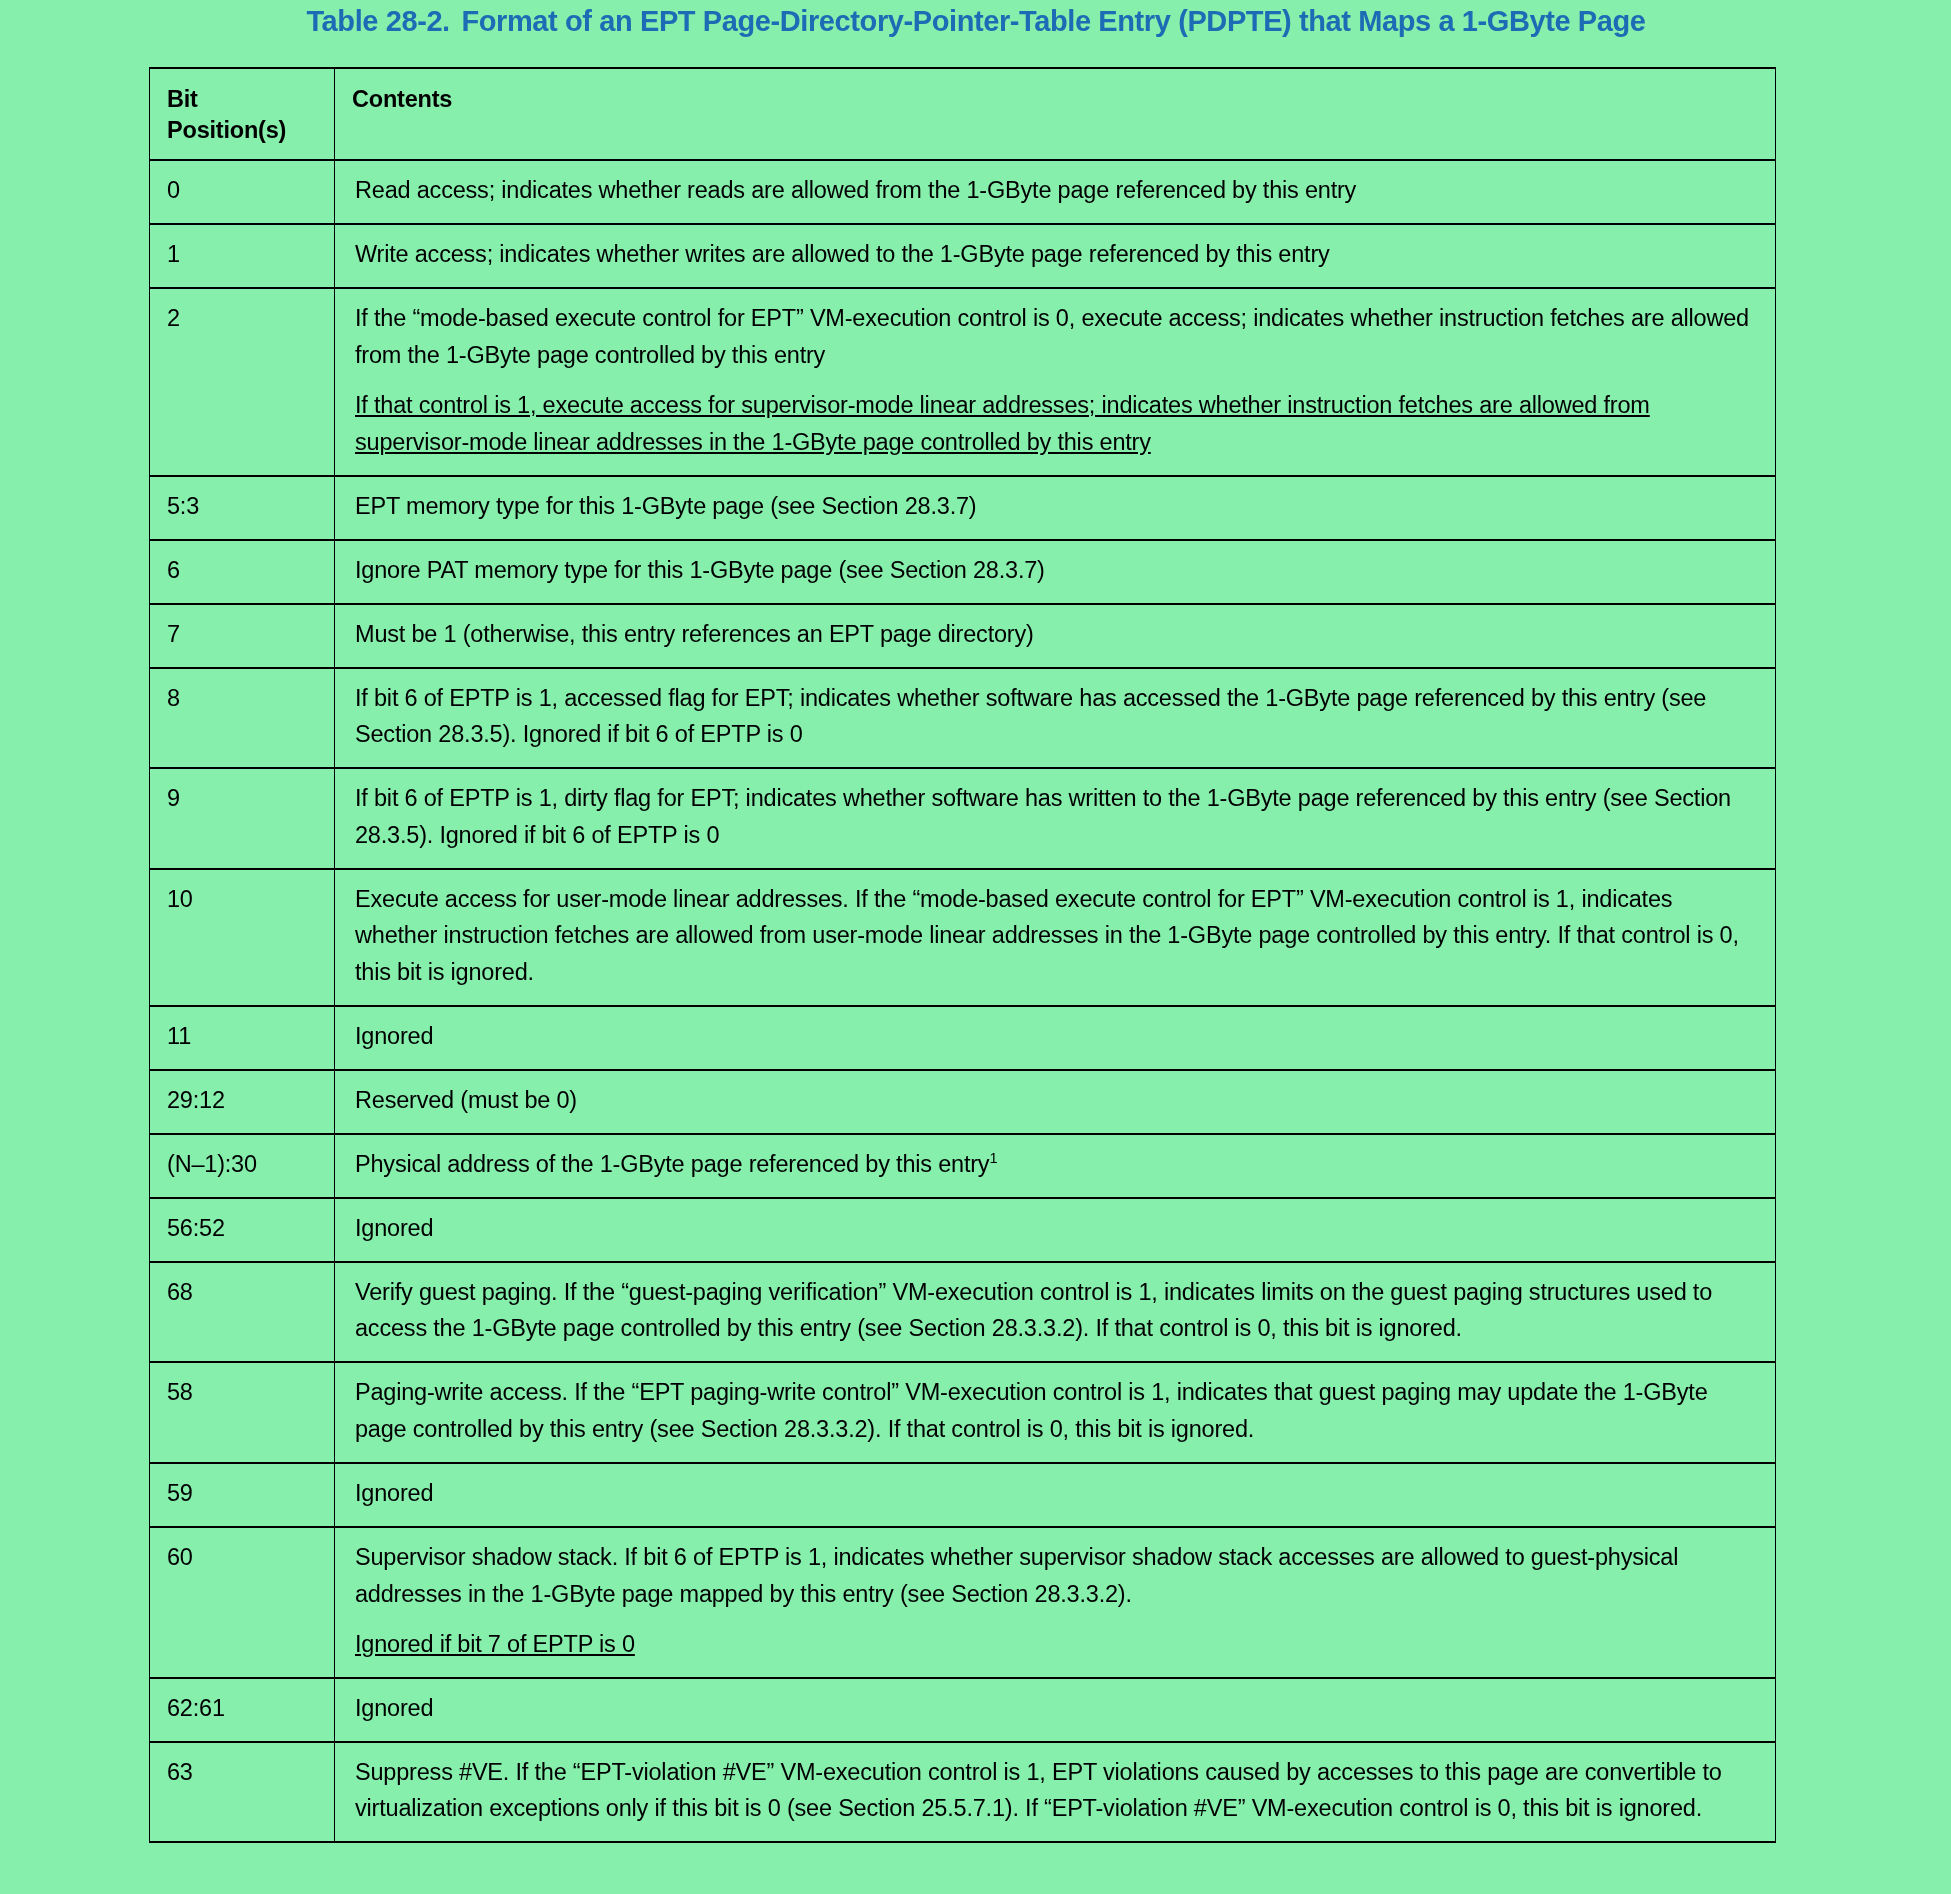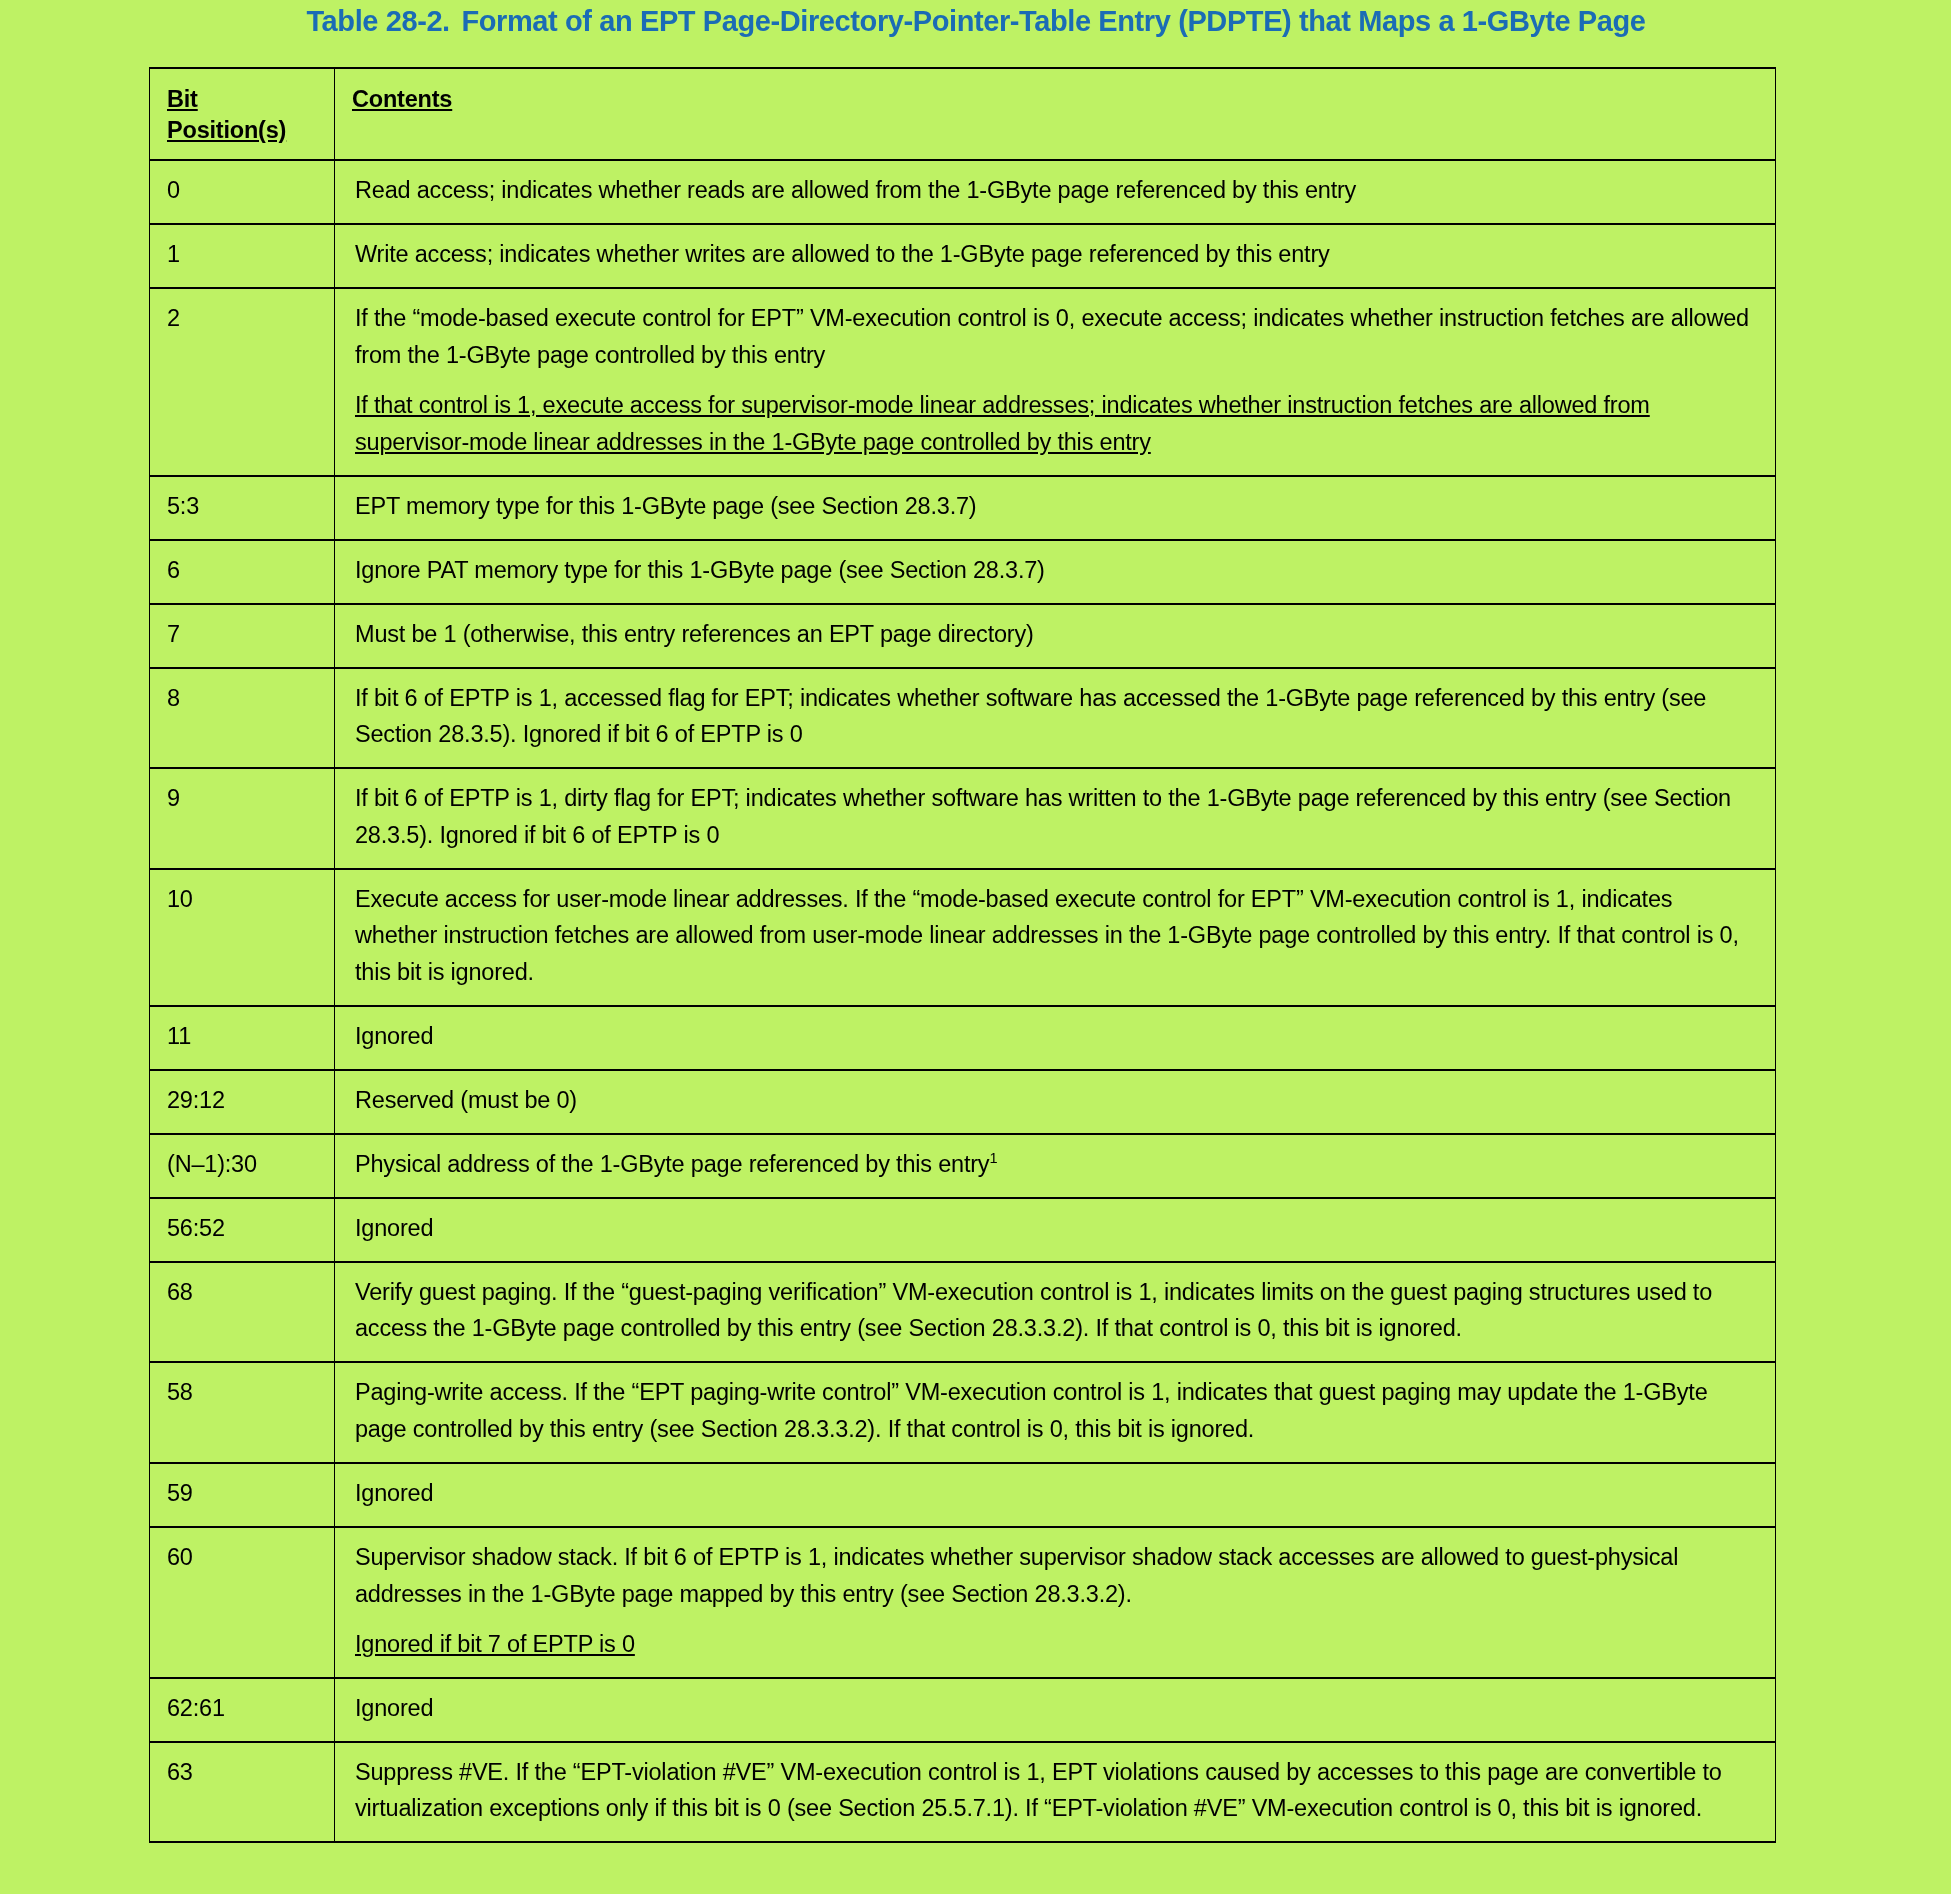--- a/index.html
+++ b/index.html
@@ -1,20 +1,20 @@
 <!DOCTYPE html>
 <html style="font-size:13.4px"><head>
 <meta charset="utf-8">
 <style>
   html, body { margin: 0; padding: 0; background: #ffffff; }
   .page {
     position: relative;
     width: 1952px;
     height: 1895px;
-    background: #bef264;
+    background: #86efac;
     font-family: "Liberation Sans", sans-serif;
     color: #000000;
     overflow: hidden;
   }
   .caption {
     position: absolute;
     top: 5px;
     left: 0;
     width: 100%;
     text-align: center;
@@ -39,21 +39,20 @@
     vertical-align: top;
     text-align: left;
     font-size: 23.5px;
     letter-spacing: -0.2px;
     word-wrap: break-word;
   }
   th {
     font-weight: bold;
     padding: 15px 17px 13.4px 17px;
     line-height: 1.32;
-    text-decoration: underline;
   }
   th.bit-col { width: 185px; }
   td {
     padding: 11px 20px 14.3px 20px;
     line-height: 1.56;
     font-weight: normal;
   }
   td.bit { padding-left: 17px; padding-right: 8.4px; }
   .para + .para { margin-top: 13.4px; text-decoration: underline; }
   sup.fnref {

